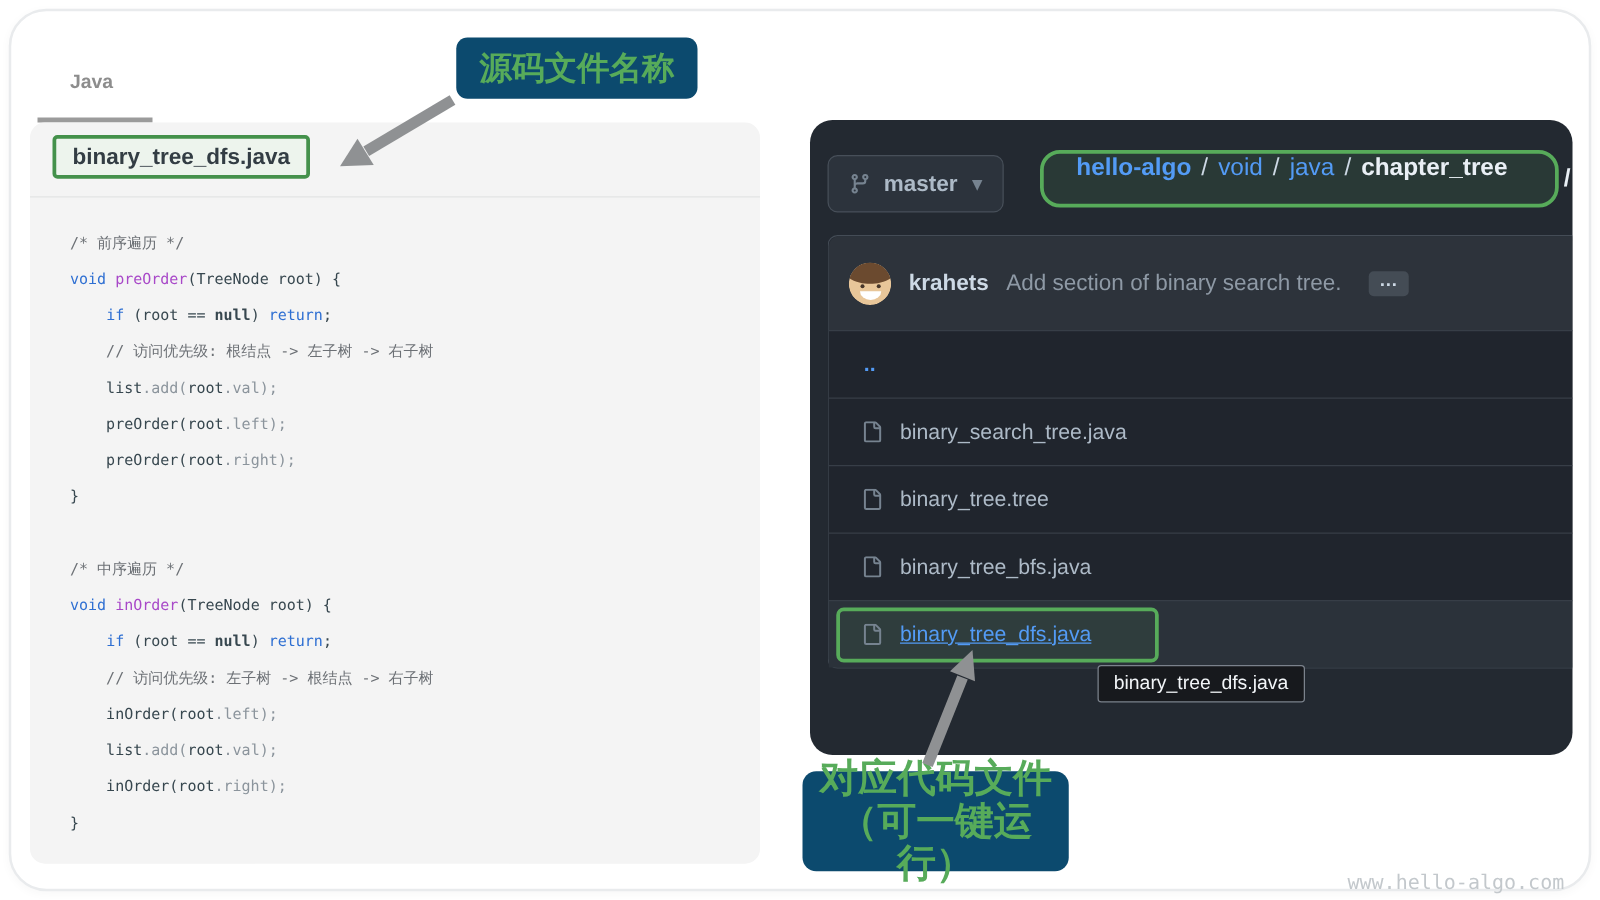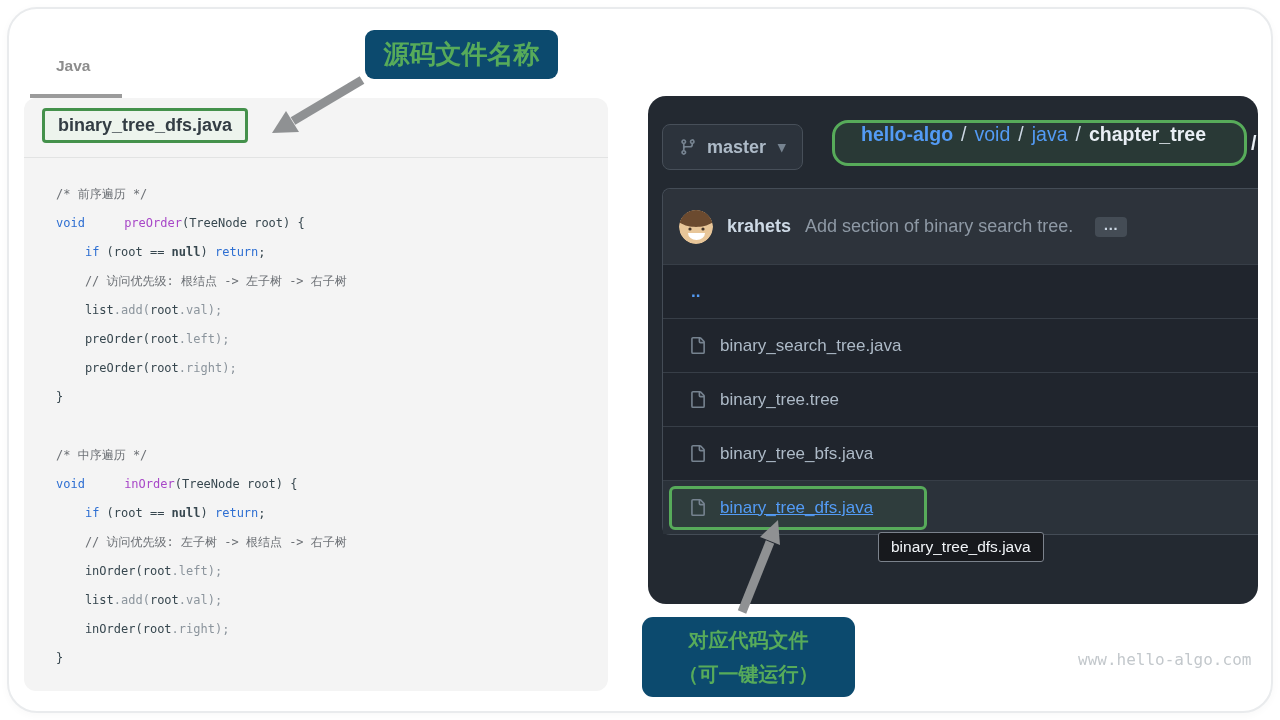--- a/index.html
+++ b/index.html
@@ -26,33 +26,33 @@
   .code-panel{left:24px;top:98px;width:584px;height:593px;background:#f4f4f4;border-radius:12px;}
   .code-header{position:absolute;left:0;top:0;right:0;height:59px;border-bottom:1px solid #e2e3e3;}
   .filename-box{position:absolute;left:18px;top:10px;display:inline-block;
     border:3px solid var(--accent-green-dark);background:#edf4ed;border-radius:4px;
     padding:4px 13px;font-size:18px;font-weight:bold;color:#333d44;}
   .code{position:absolute;left:32px;top:82px;right:8px;
     font-family:"DejaVu Sans Mono",monospace;font-size:12px;line-height:29px;
     color:var(--code-default);white-space:pre;}
   .code-line{min-height:29px;}
   .tk-kw{color:var(--kw-blue);}
-  .tk-fn{color:var(--fn-purple);margin-left:32px;}
+  .tk-fn{color:var(--fn-purple);}
   .tk-cm{color:var(--cm-gray);}
   .tk-at{color:var(--at-gray);}
   .tk-df{color:var(--code-default);}
   .tk-kc{color:var(--code-default);font-weight:bold;}
 
   
   .note{background:#0c4a6e;border-radius:9px;color:var(--accent-green);
     font-weight:bold;text-align:center;}
   .note-top{left:365px;top:30px;width:193px;height:49px;line-height:49px;font-size:26px;}
-  .note-bottom{left:642px;top:617px;width:213px;height:80px;font-size:20px;
+  .note-bottom{left:642px;top:617px;width:213px;height:80px;font-size:31px;
     display:flex;flex-direction:column;justify-content:center;line-height:34px;border-radius:11px;}
-  .watermark{left:1078px;top:650px;font-family:"DejaVu Sans Mono",monospace;
+  .watermark{left:1078px;top:696px;font-family:"DejaVu Sans Mono",monospace;
     font-size:16px;color:#c3c8cc;}
 
   
   .gh-panel{left:648px;top:96px;width:610px;height:508px;background:var(--panel-dark);
     border-radius:18px;overflow:hidden;}
   .branch-btn{position:absolute;left:14px;top:28px;height:46px;box-sizing:border-box;
     display:flex;align-items:center;gap:10px;padding:0 16px;
     background:#2c333c;border:1.5px solid #474f59;border-radius:8px;
     color:var(--text-main);font-size:18px;font-weight:600;font-family:inherit;cursor:pointer;}
   .branch-btn .caret{color:var(--icon-gray);font-size:15px;margin-left:2px;}

